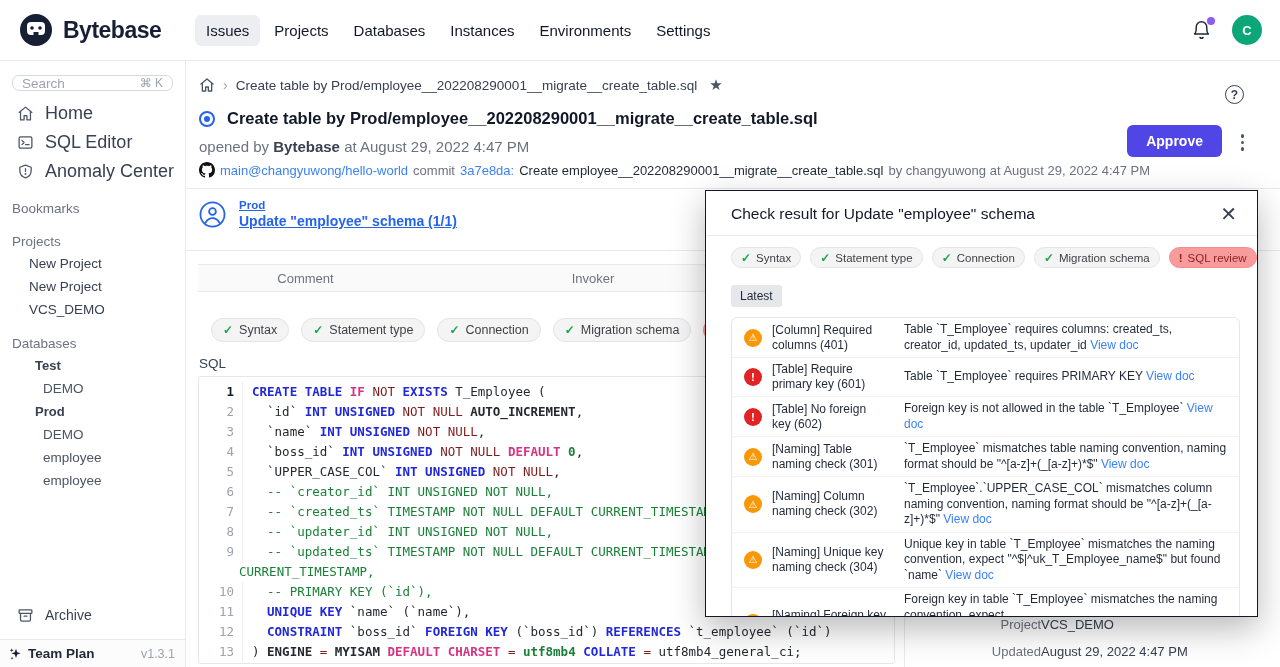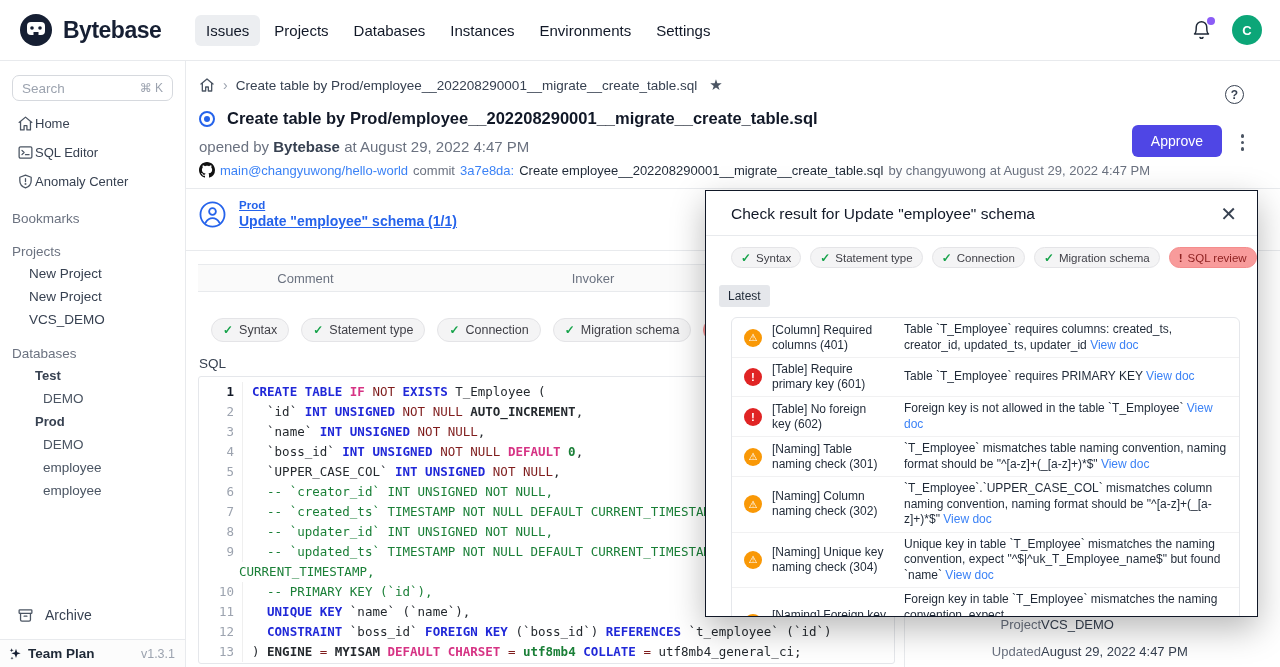--- a/index.html
+++ b/index.html
@@ -12,43 +12,43 @@
   .brand-name{font-size:23px;font-weight:800;color:#161f33;letter-spacing:-.5px;}
   .navmenu{display:flex;gap:3px;align-items:center;}
   .nav-item{padding:7px 11px;font-size:15px;color:#111827;border-radius:6px;cursor:pointer;white-space:nowrap;}
   .nav-item.active{background:#eceef1;}
   .navright{margin-left:auto;display:flex;align-items:center;gap:20px;}
   .bell{position:relative;}
   .bell-dot{position:absolute;top:-3px;right:-3px;width:8px;height:8px;border-radius:50%;background:#8b5cf6;}
   .avatar{width:30px;height:30px;border-radius:50%;background:#0ca678;color:#fff;display:grid;place-items:center;font-size:13px;font-weight:700;}
   
   #sidebar{position:absolute;left:0;top:61px;width:186px;bottom:0;border-right:1px solid #e8eaed;background:#fff;}
-  .search{margin:14px 12px 8px 12px;height:26px;border:1px solid #d6d9de;border-radius:7px;display:flex;align-items:center;justify-content:space-between;padding:4px 9px;color:#9ca3af;font-size:13.5px;}
+  .search{margin:14px 12px 8px 12px;height:16px;border:1px solid #d6d9de;border-radius:7px;display:flex;align-items:center;justify-content:space-between;padding:4px 9px;color:#9ca3af;font-size:13.5px;}
   .search .kbd{font-size:12px;color:#9ca3af;}
-  .snav-item{height:29px;display:flex;align-items:center;gap:1px;padding-left:17px;font-size:13px;color:#374151;cursor:pointer;}
+  .snav-item{height:29px;display:flex;align-items:center;gap:11px;padding-left:17px;font-size:18px;color:#374151;cursor:pointer;}
   .snav-item svg{color:#4b5563;}
   .slabel{padding-left:12px;margin-top:11px;height:22px;font-size:13.5px;color:#6b7280;display:flex;align-items:center;}
   .sproj{padding-left:29px;height:23px;font-size:13.5px;color:#374151;display:flex;align-items:center;cursor:pointer;}
   .senv{padding-left:35px;height:23px;font-size:13px;font-weight:700;color:#374151;display:flex;align-items:center;cursor:pointer;}
   .sdb{padding-left:43px;height:23px;font-size:13.5px;color:#4b5563;display:flex;align-items:center;cursor:pointer;}
   .archive{position:absolute;bottom:37px;left:0;right:0;height:30px;display:flex;align-items:center;gap:11px;padding-left:17px;font-size:14px;color:#374151;cursor:pointer;margin-top:8px;}
   .sfooter{position:absolute;bottom:0;left:0;right:0;height:28px;border-top:1px solid #e8eaed;background:#fcfcfc;display:flex;align-items:center;padding:0 10px 0 8px;}
   .plan{display:flex;align-items:center;gap:4px;font-size:13.5px;font-weight:700;color:#1f2937;justify-content:flex-end;}
   .ver{margin-left:auto;font-size:12.5px;color:#9ca3af;}
   
   #main{position:absolute;left:186px;top:61px;right:0;bottom:0;background:#fff;}
   .crumbrow{display:flex;align-items:center;gap:8px;padding:15px 16px 0 13px;font-size:13.5px;color:#374151;}
   .crumb-sep{color:#9ca3af;font-size:14px;}
   .star{color:#4b5563;font-size:15px;margin-left:4px;}
   .help{position:absolute;top:24px;right:36px;width:19px;height:19px;border:1.5px solid #374151;border-radius:50%;display:grid;place-items:center;font-size:12px;font-weight:700;color:#374151;cursor:pointer;}
   .issuehead{display:flex;align-items:center;gap:12px;padding:15px 16px 0 13px;}
   .issue-ic{width:16px;height:16px;border:2px solid #2563eb;border-radius:50%;position:relative;flex:none;}
   .issue-ic::after{content:"";position:absolute;inset:3px;background:#2563eb;border-radius:50%;}
   .issue-title{font-size:16.5px;font-weight:700;color:#111827;white-space:nowrap;}
-  .approve-btn{position:absolute;top:64px;right:58px;background:#4f46e5;color:#fff;font-size:14px;font-weight:400;padding:8px 19px;border-radius:6px;border:none;cursor:pointer;font-family:"Liberation Sans",sans-serif;}
+  .approve-btn{position:absolute;top:64px;right:58px;background:#4f46e5;color:#fff;font-size:14px;font-weight:700;padding:8px 19px;border-radius:6px;border:none;cursor:pointer;font-family:"Liberation Sans",sans-serif;}
   .kebab{position:absolute;top:70px;right:33px;display:flex;flex-direction:column;gap:3px;cursor:pointer;padding:3px;}
   .kebab i{width:3.5px;height:3.5px;border-radius:50%;background:#4b5563;}
   .opened{padding:10px 16px 0 13px;font-size:15px;color:#6b7280;}
   .opened b{color:#374151;}
   .commit{padding:7px 16px 0 13px;font-size:13px;color:#6b7280;display:flex;align-items:center;gap:5px;white-space:nowrap;overflow:hidden;}
   .lnk{color:#3b82f6;cursor:pointer;}
   .dark{color:#1f2937;}
   .hr{border:0;border-top:1px solid #e8eaed;margin:10px 0 0 0;}
   .stage{display:flex;gap:13px;padding:10px 16px 11px 13px;align-items:flex-start;}
   .stage-ic{flex:none;margin-top:2px;color:#2563eb;}
@@ -76,21 +76,21 @@
   .pfield{display:flex;margin-bottom:12px;font-size:13px;text-align:right;}
   .pfield .pl{width:124px;color:#6b7280;flex:none;}
   .pfield .pv{color:#374151;}
   
   .modal{position:absolute;left:705px;top:190px;width:553px;height:427px;background:#fff;border:1px solid #111827;box-shadow:0 12px 32px rgba(0,0,0,.28);z-index:40;overflow:hidden;}
   .mhead{display:flex;align-items:center;justify-content:space-between;padding:13px 20px 11px 25px;border-bottom:1px solid #e8eaed;}
   .mtitle{font-size:15.5px;color:#111827;}
   .mclose{font-size:20px;color:#374151;line-height:1;cursor:pointer;}
   .mbadges{display:flex;gap:9px;margin:11px 0 0 25px;}
   .mbadges .pill{height:21px;font-size:11.5px;padding:0 9px;gap:5px;}
-  .latest{display:inline-block;margin:17px 0 0 13px;background:#e5e7eb;border-radius:3px;padding:4px 9px;font-size:12px;color:#1f2937;cursor:pointer;}
+  .latest{display:inline-block;margin:17px 0 0 25px;background:#e5e7eb;border-radius:3px;padding:4px 9px;font-size:12px;color:#1f2937;cursor:pointer;}
   .mlist{margin:10px 17px 0 25px;border:1px solid #e5e7eb;border-radius:6px;overflow:hidden;}
   .mrow{display:flex;align-items:center;padding:4px 12px;border-bottom:1px solid #f1f1f2;min-height:38px;}
   .mrow:last-child{border-bottom:0;}
   .micon{width:18px;height:18px;flex:none;border-radius:50%;display:grid;place-items:center;color:#fff;}
   .micon.warning{background:#f99806;font-size:10px;}
   .micon.error{background:#e02424;font-weight:700;font-size:11.5px;}
   .mrule{width:116px;flex:none;margin-left:10px;font-size:12px;color:#1f2937;line-height:15px;}
   .mdesc{flex:1;margin-left:16px;font-size:12px;color:#1f2937;line-height:15.5px;}
   .mdesc .lnk{text-decoration:none;}
 </style>

